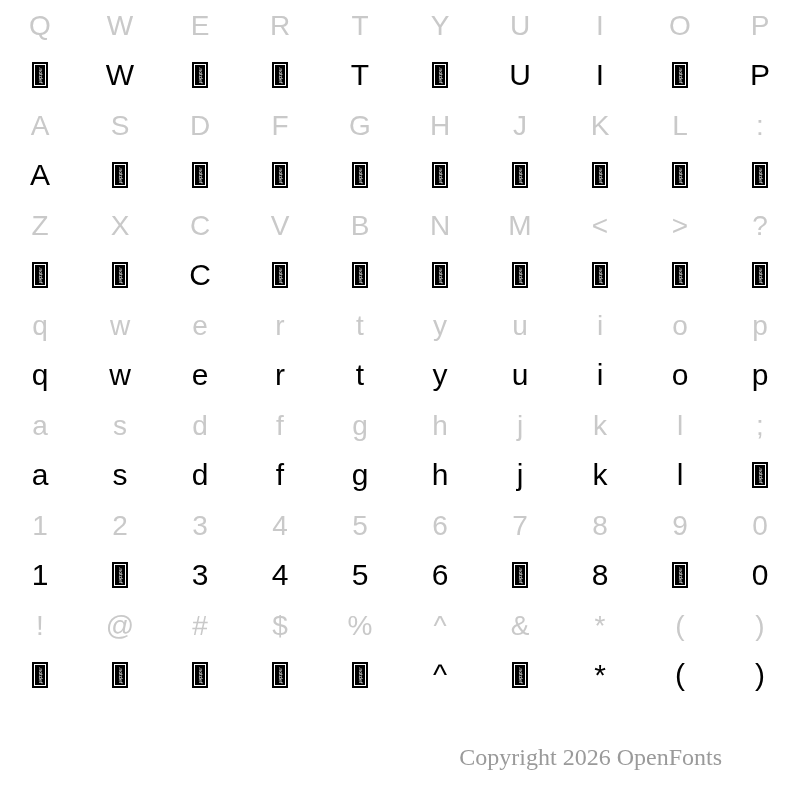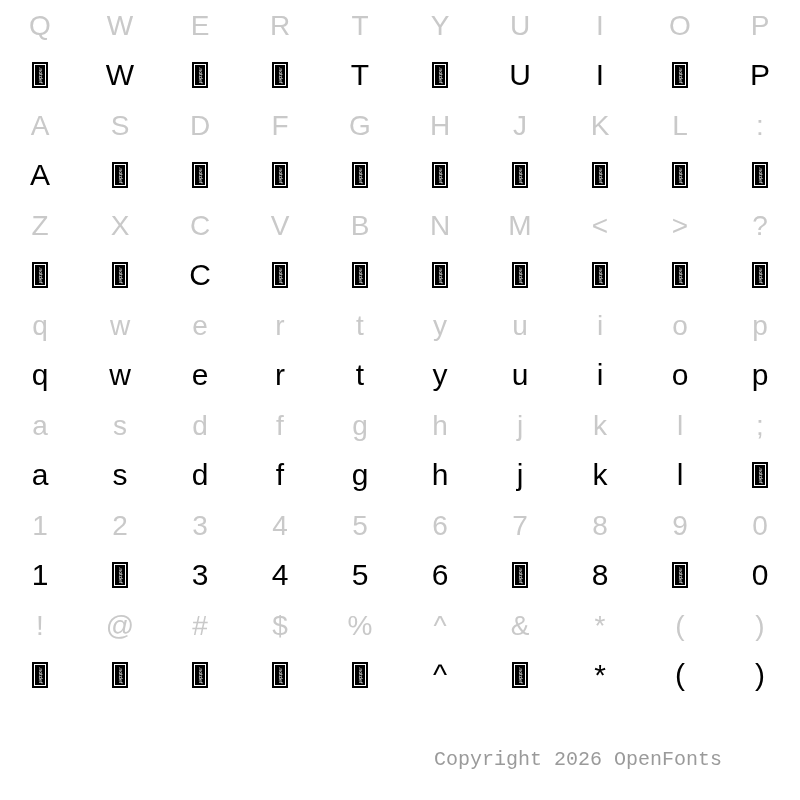--- a/index.html
+++ b/index.html
@@ -87,22 +87,22 @@
     font-size: 5px;
     letter-spacing: -0.2px;
     white-space: nowrap;
     line-height: 1;
   }
   .copyright {
     position: absolute;
     right: 78px;
     bottom: 29px;
     color: #9a9a9a;
-    font-size: 20px;
-    font-family: Liberation Mono, monospace;
+    font-size: 24px;
+    font-family: Liberation Serif, serif;
     white-space: nowrap;
   }
 </style>
 </head>
 <body>
 
 <div id="sheet">
   <div class="grid" id="grid">
       <div class="row row-ref">
         <div class="cell">Q</div>

